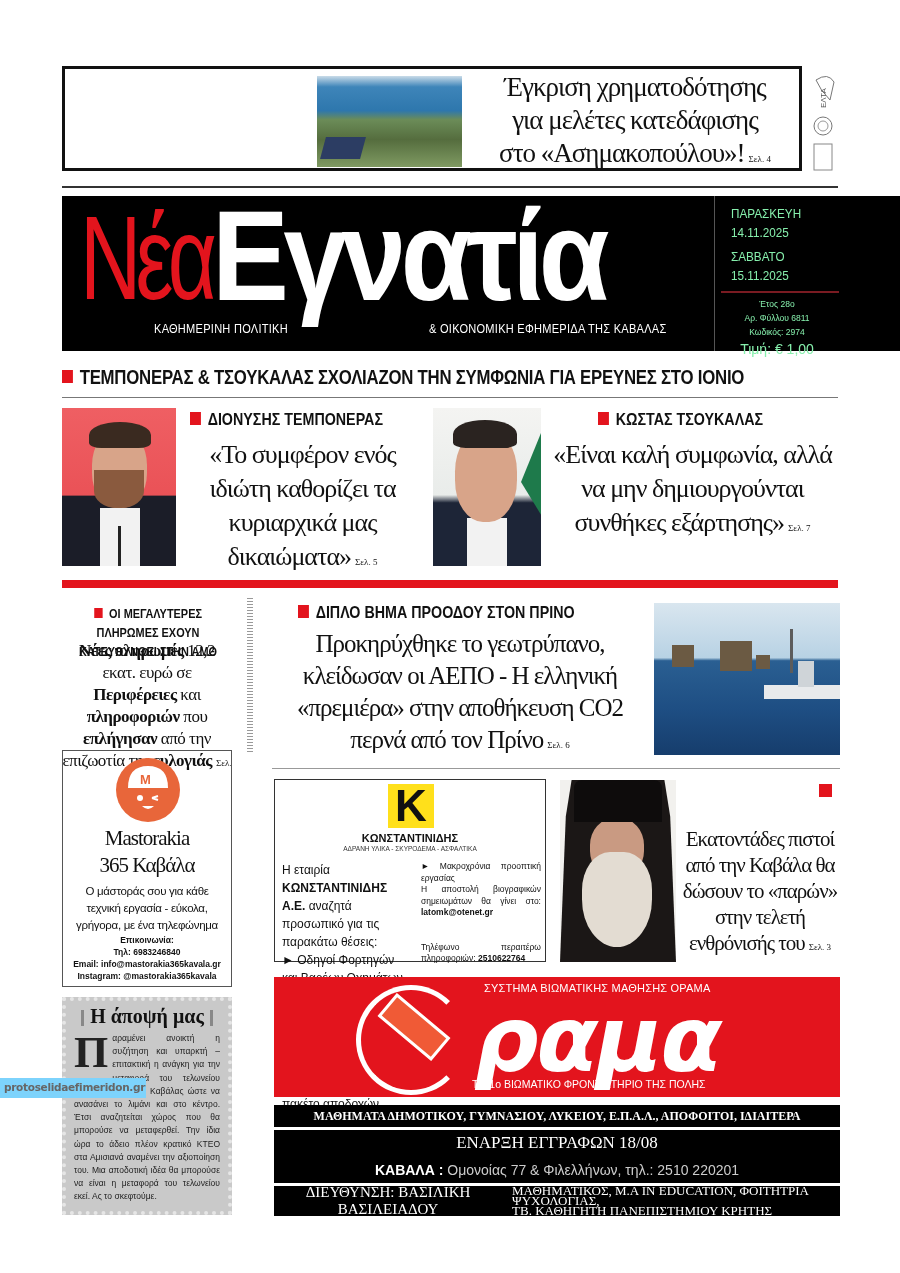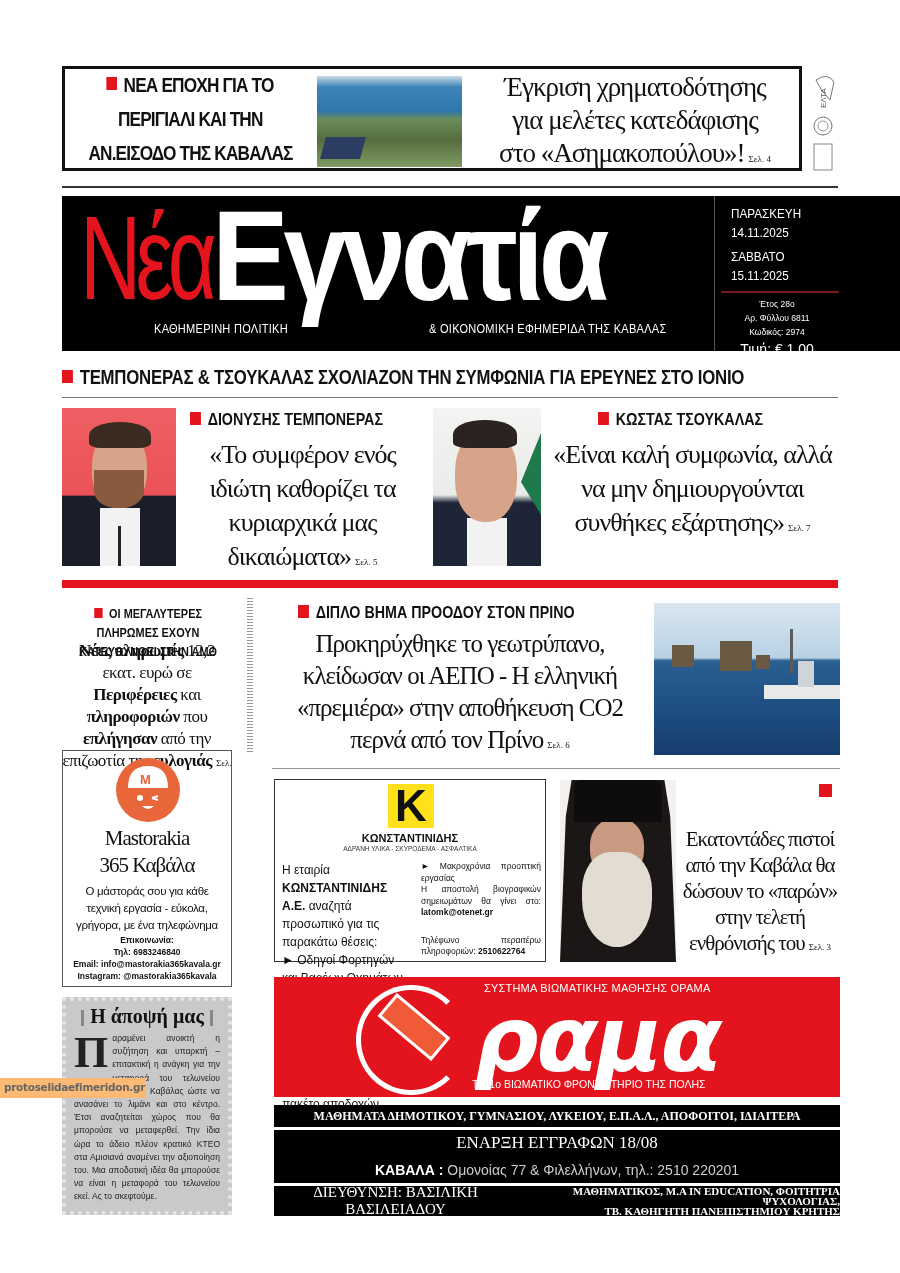--- a/index.html
+++ b/index.html
@@ -17,21 +17,21 @@
 .sel{font-size:9px;margin-left:4px;letter-spacing:0}
 #elta{left:808px;top:70px;width:30px;height:105px}
 #rule1{left:62px;top:186px;width:776px;height:2px;background:#333}
 
 #mast{left:62px;top:196px;width:856px;height:155px;background:#000}
 #mast-nea{left:18px;top:-6px;font-family:"Liberation Sans",sans-serif;color:#e3141d;font-size:118px;letter-spacing:-8px;transform:scaleX(.72);transform-origin:left top}
 #mast-egnatia{left:150px;top:-14px;font-family:"Liberation Sans",sans-serif;font-weight:bold;color:#fff;font-size:128px;letter-spacing:-6px;transform:scaleX(.9);transform-origin:left top}
 #mast-sub1,#mast-sub2{top:125px;color:#fff;font-size:13px;letter-spacing:.3px;transform:scaleX(.85);transform-origin:left top}
 #mast-sub1{left:92px}
 #mast-sub2{left:224px;width:420px}
-#mast-side{left:652px;top:0;width:124px;height:155px;border-left:1px solid #555;color:#ffffff;padding:8px 0 0 16px}
+#mast-side{left:652px;top:0;width:124px;height:155px;border-left:1px solid #555;color:#86efac;padding:8px 0 0 16px}
 #mast-side .d{font-size:13px;line-height:19px;transform:scaleX(.9);transform-origin:left top}
 #mast-side .ln{width:118px;height:2px;background:#7a1b22;margin:6px 0 4px -10px}
 #mast-side .m{font-size:8.5px;line-height:14px;text-align:center;width:92px}
 #mast-side .p{font-size:14px;text-align:center;width:92px;margin-top:2px}
 
 #strip{left:62px;top:366px;width:776px;font-weight:bold;font-size:20px;transform:scaleX(.84);transform-origin:left top;white-space:nowrap;width:930px;letter-spacing:-.3px}
 #rule2{left:62px;top:397px;width:776px;height:1px;background:#777}
 
 .portrait{background:#ddd;overflow:hidden}
 #p1{left:62px;top:408px;width:114px;height:158px;background:linear-gradient(180deg,#ef5f63 0%,#ea5257 55%,#1b1d28 56%,#1b1d28 100%)}
@@ -73,47 +73,42 @@
 
 #p3{left:560px;top:780px;width:116px;height:182px;background:linear-gradient(180deg,#f2f1ee 0%,#f2f1ee 100%)}
 #k5{left:690px;top:780px;width:150px;font-size:15px;line-height:23px;text-align:right;white-space:normal}
 #q5{left:680px;top:826px;width:160px;font-family:"Liberation Serif",serif;font-size:21px;line-height:26px;text-align:center;letter-spacing:-1px}
 
 #op{left:62px;top:997px;width:170px;height:218px;background:#c9c9c9;border:4px dotted #e6e6e6;padding:2px 8px}
 #op-title{font-family:"Liberation Serif",serif;font-weight:bold;font-size:20px;text-align:center;padding-top:2px;margin-bottom:4px}
 #op-title .bar{display:inline-block;width:3px;height:16px;background:#888;vertical-align:middle;margin:0 6px}
 #op-body{font-size:8.5px;line-height:13.2px;text-align:justify;color:#222}
 #op-drop{float:left;font-family:"Liberation Serif",serif;font-weight:bold;font-size:44px;line-height:38px;margin:2px 4px 0 0}
-#watermark{left:0;top:1078px;width:146px;height:20px;background:#fdba74;font-family:"DejaVu Sans",sans-serif;font-weight:bold;font-size:10.5px;color:#666;padding:3px 0 0 4px;letter-spacing:-.3px}
+#watermark{left:0;top:1078px;width:146px;height:20px;background:#7dd3fc;font-family:"DejaVu Sans",sans-serif;font-weight:bold;font-size:10.5px;color:#666;padding:3px 0 0 4px;letter-spacing:-.3px}
 
 #orama{left:274px;top:977px;width:566px;height:120px;background:#e3141d}
 #or-top{position:absolute;left:210px;top:5px;color:#fff;font-size:11px;letter-spacing:.2px}
 #or-logo{position:absolute;left:205px;top:8px;color:#fff;font-weight:bold;font-style:italic;font-size:90px;font-family:"DejaVu Sans",sans-serif;letter-spacing:-2px}
 #or-ring{position:absolute;left:82px;top:8px;width:110px;height:110px;border:5px solid #fff;border-radius:50%;border-right-color:transparent}
 #or-pencil{position:absolute;left:105px;top:35px;width:70px;height:30px;background:#f05a36;border:3px solid #fff;transform:rotate(40deg)}
 #or-bot{position:absolute;left:198px;top:101px;color:#fff;font-size:10.5px}
 .or-row{left:274px;width:566px;background:#000;color:#fff;text-align:center;font-family:"Liberation Serif",serif}
 #or1{top:1105px;height:22px;font-size:12px;line-height:22px;font-weight:bold}
 #or2{top:1130px;height:28px;font-size:17px;line-height:25px}
 #or3{top:1158px;height:25px;font-size:14px;line-height:25px;font-family:"Liberation Sans",sans-serif}
 #or3 b{font-weight:bold}
 #or3 span{color:#ccc}
 #or4{top:1186px;height:30px;display:flex;align-items:center;justify-content:center;gap:10px}
 #or4-l{font-size:15px}
-#or4-r{font-size:11px;line-height:10px;text-align:right;font-weight:bold}
+#or4-r{font-size:13px;line-height:10px;text-align:left;font-weight:normal}
 </style>
 </head>
 <body>
 
 <div class="abs" id="top-box">
-  <div class="abs" id="top-left">
-    <div><span class="sq"></span><span>ΝΕΑ ΕΠΟΧΗ ΓΙΑ ΤΟ</span></div>
-    <div>ΠΕΡΙΓΙΑΛΙ ΚΑΙ ΤΗΝ</div>
-    <div>ΑΝ.ΕΙΣΟΔΟ ΤΗΣ ΚΑΒΑΛΑΣ</div>
-  </div>
   <div class="abs" id="top-photo">
       <div class="roof"></div>
     </div>
   <div class="abs serif" id="top-right">
     <div>Έγκριση χρηματοδότησης</div>
     <div>για μελέτες κατεδάφισης</div>
     <div><span>στο «Ασημακοπούλου»!</span><span class="sel">Σελ. 4</span></div>
   </div>
 </div>
 <div class="abs" id="elta">
@@ -216,21 +211,21 @@
     <span>Η εταιρία </span><b>ΚΩΝΣΤΑΝΤΙΝΙΔΗΣ Α.Ε.</b><span> αναζητά προσωπικό για τις παρακάτω θέσεις:</span>
     <div>► Οδηγοί Φορτηγών και Βαρέων Οχημάτων</div>
     <div>► Χειριστές Μηχανημάτων Έργου</div>
     <div>► Εργάτες τεχνικών έργων</div>
     <span class="u">Προσφέρονται</span>
     <div>► Ικανοποιητικό πακέτο αποδοχών</div>
   </div>
   <div id="ad2-c2">
     <div>► Μακροχρόνια προοπτική εργασίας</div>
     <div><span>Η αποστολή βιογραφικών σημειωμάτων θα γίνει στο:</span> <b>latomk@otenet.gr</b></div>
-    <div style="margin-top:16px"><span>Τηλέφωνο περαιτέρω πληροφοριών:</span> <b>2510622764</b></div>
+    <div style="margin-top:23px"><span>Τηλέφωνο περαιτέρω πληροφοριών:</span> <b>2510622764</b></div>
   </div>
 </div>
 
 <div class="abs portrait" id="p3">
   <div style="position:absolute;left:0;top:0;width:116px;height:182px;background:#1b1716;clip-path:polygon(10% 0,90% 0,95% 20%,100% 100%,0 100%,5% 20%)"></div>
   <div class="face" style="left:30px;top:38px;width:54px;height:60px;background:#c99a82"></div>
   <div style="position:absolute;left:22px;top:72px;width:70px;height:95px;background:#e3dcd2;border-radius:40% 40% 50% 50%"></div>
   <div style="position:absolute;left:14px;top:0;width:88px;height:42px;background:#0e0c0c;border-radius:8px 8px 0 0"></div>
 </div>
 <div class="abs kicker" id="k5" style="transform:none;font-size:14px;letter-spacing:-.6px"><span class="sq"></span></div>

